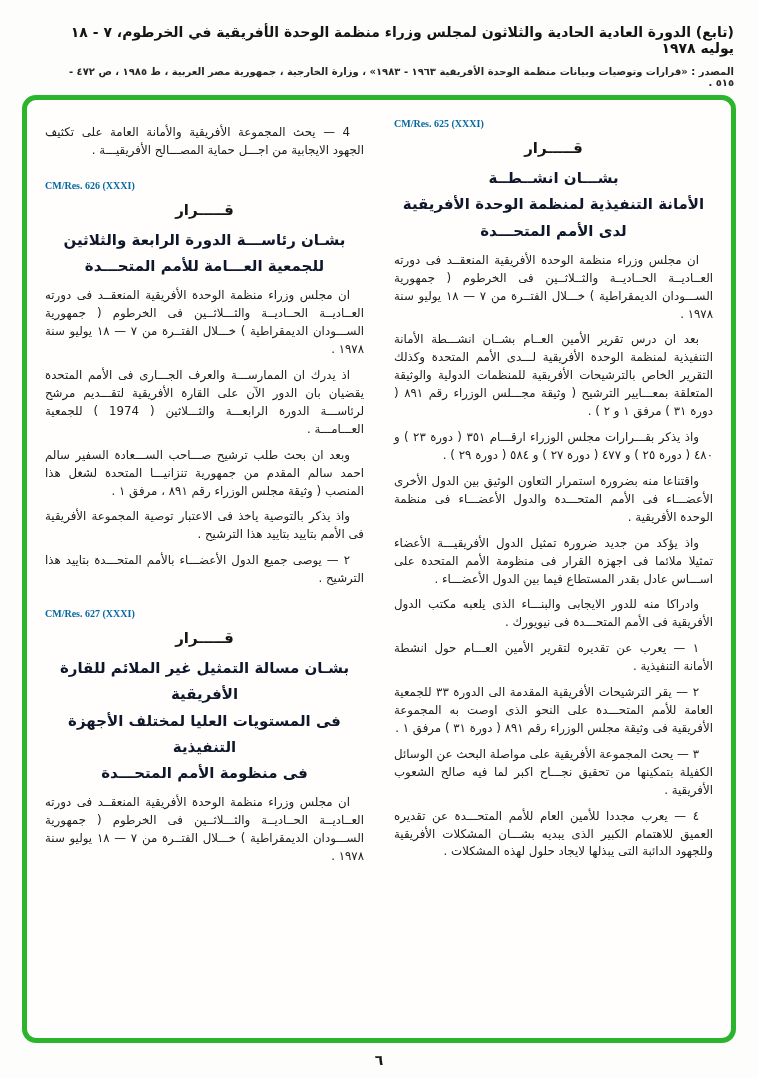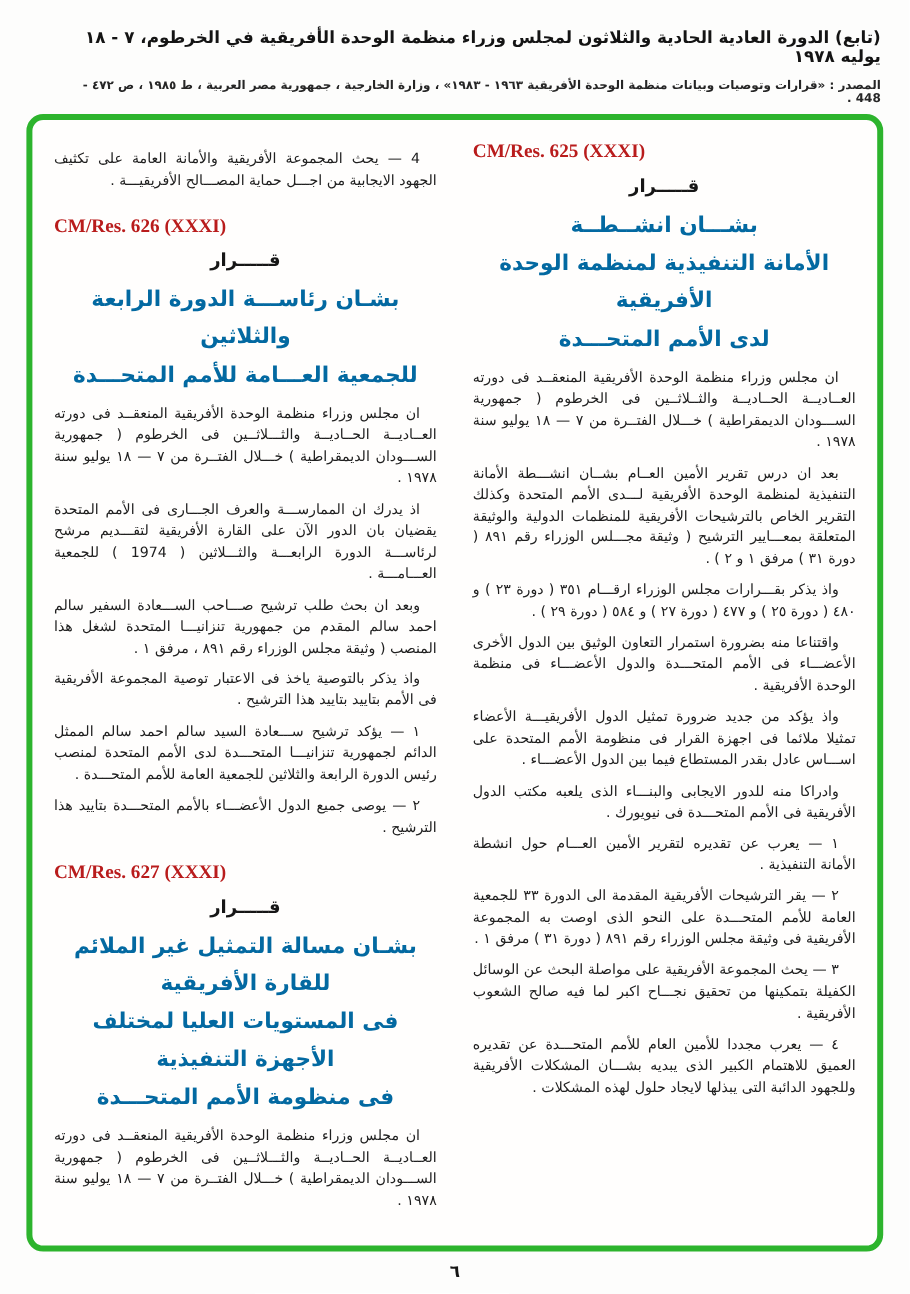--- a/index.html
+++ b/index.html
@@ -48,38 +48,38 @@
     direction: rtl;
     gap: 30px;
     height: 100%;
   }
   .col { flex: 1; min-width: 0; }
   .res-id {
     direction: ltr;
     text-align: left;
     font-family: "Liberation Serif", "DejaVu Serif", serif;
     font-weight: bold;
-    font-size: 16px;
-    color: #b91c1c;
+    font-size: 10px;
+    color: #0369a1;
     margin: 2px 0 8px 0;
   }
   .res-id.spaced { margin-top: 20px; }
   .res-heading {
     text-align: center;
     font-weight: bold;
     font-size: 15px;
     margin: 10px 0 8px 0;
     color: #161616;
   }
   .res-subtitle {
     text-align: center;
     font-weight: bold;
-    font-size: 18px;
+    font-size: 15px;
     line-height: 1.75;
-    color: #0369a1;
+    color: #0f172a;
   }
   .subtitle-block { margin-bottom: 6px; }
   .para {
     font-size: 11.8px;
     line-height: 1.52;
     text-align: justify;
     margin: 8px 0;
     text-indent: 14px;
     color: #202020;
   }
@@ -94,21 +94,21 @@
     color: #151515;
   }
 </style>
 </head>
 <body>
 
 <div class="page">
 
   <div class="header">
     <div class="header-line1">(تابع) الدورة العادية الحادية والثلاثون لمجلس وزراء منظمة الوحدة الأفريقية في الخرطوم، ٧ - ١٨ يوليه ١٩٧٨</div>
-    <div class="header-line2">المصدر : «قرارات وتوصيات وبيانات منظمة الوحدة الأفريقية ١٩٦٣ - ١٩٨٣» ، وزارة الخارجية ، جمهورية مصر العربية ، ط ١٩٨٥ ، ص ٤٧٢ - 448 .</div>
+    <div class="header-line2">المصدر : «قرارات وتوصيات وبيانات منظمة الوحدة الأفريقية ١٩٦٣ - ١٩٨٣» ، وزارة الخارجية ، جمهورية مصر العربية ، ط ١٩٨٥ ، ص ٤٧٢ - ٥١٥ .</div>
   </div>
 
   <div class="frame">
     <div class="columns">
 
       <div class="col">
         <div class="res-id">CM/Res. 625 (XXXI)</div>
         <div class="res-heading">قـــــرار</div>
         <div class="subtitle-block">
           <div class="res-subtitle">بشـــان انشــطــة</div>
@@ -133,21 +133,20 @@
         <div class="res-id spaced">CM/Res. 626 (XXXI)</div>
         <div class="res-heading">قـــــرار</div>
         <div class="subtitle-block">
           <div class="res-subtitle">بشـان رئاســـة الدورة الرابعة والثلاثين</div>
           <div class="res-subtitle">للجمعية العـــامة للأمم المتحـــدة</div>
         </div>
         <p class="para">ان مجلس وزراء منظمة الوحدة الأفريقية المنعقــد فى دورته العــاديــة الحــاديــة والثـــلاثــين فى الخرطوم ( جمهورية الســـودان الديمقراطية ) خـــلال الفتــرة من ٧ — ١٨ يوليو سنة ١٩٧٨ .</p>
         <p class="para">اذ يدرك ان الممارســـة والعرف الجـــارى فى الأمم المتحدة يقضيان بان الدور الآن على القارة الأفريقية لتقـــديم مرشح لرئاســـة الدورة الرابعـــة والثـــلاثين ( 1974 ) للجمعية العـــامـــة .</p>
         <p class="para">وبعد ان بحث طلب ترشيح صـــاحب الســـعادة السفير سالم احمد سالم المقدم من جمهورية تنزانيـــا المتحدة لشغل هذا المنصب ( وثيقة مجلس الوزراء رقم ٨٩١ ، مرفق ١ .</p>
         <p class="para">واذ يذكر بالتوصية ياخذ فى الاعتبار توصية المجموعة الأفريقية فى الأمم بتاييد بتاييد هذا الترشيح .</p>
-        <p class="para">١ — يؤكد ترشيح ســـعادة السيد سالم احمد سالم الممثل الدائم لجمهورية تنزانيـــا المتحـــدة لدى الأمم المتحدة لمنصب رئيس الدورة الرابعة والثلاثين للجمعية العامة للأمم المتحـــدة .</p>
         <p class="para">٢ — يوصى جميع الدول الأعضـــاء بالأمم المتحـــدة بتاييد هذا الترشيح .</p>
 
         <div class="res-id spaced">CM/Res. 627 (XXXI)</div>
         <div class="res-heading">قـــــرار</div>
         <div class="subtitle-block">
           <div class="res-subtitle">بشـان مسالة التمثيل غير الملائم للقارة الأفريقية</div>
           <div class="res-subtitle">فى المستويات العليا لمختلف الأجهزة التنفيذية</div>
           <div class="res-subtitle">فى منظومة الأمم المتحـــدة</div>
         </div>
         <p class="para">ان مجلس وزراء منظمة الوحدة الأفريقية المنعقــد فى دورته العــاديــة الحــاديــة والثـــلاثــين فى الخرطوم ( جمهورية الســـودان الديمقراطية ) خـــلال الفتــرة من ٧ — ١٨ يوليو سنة ١٩٧٨ .</p>

